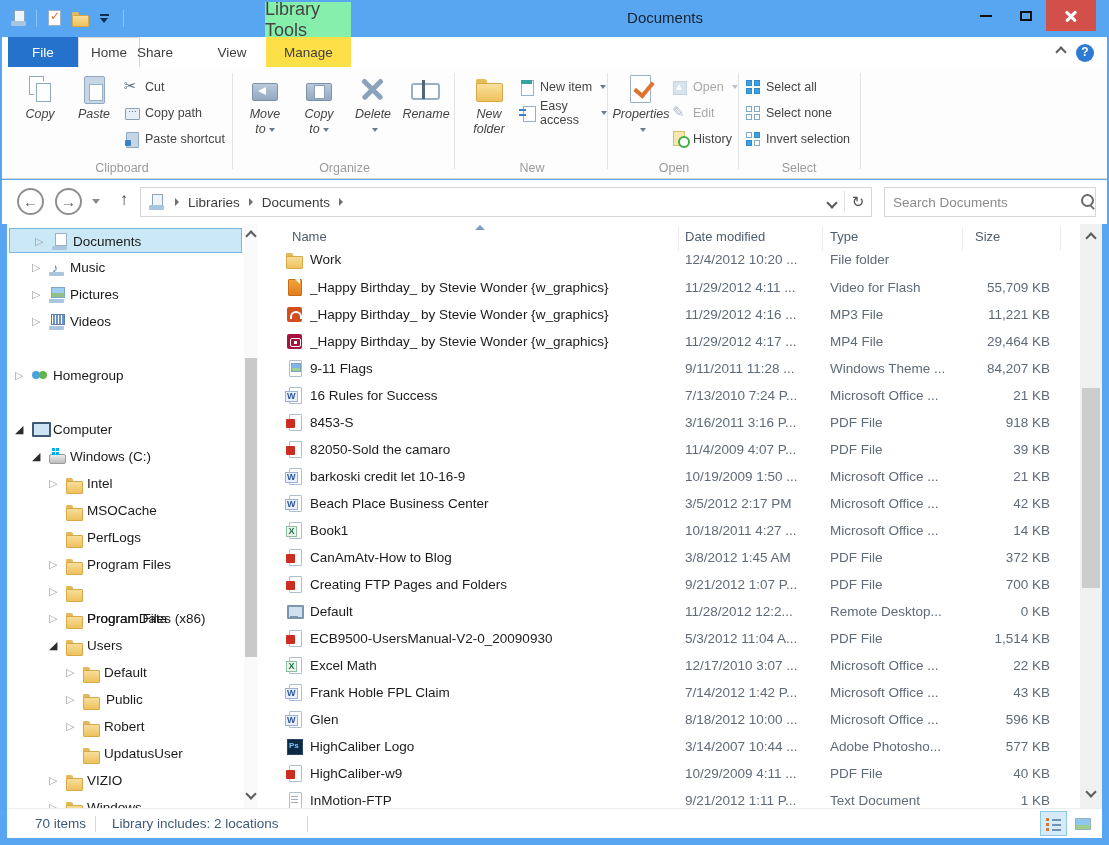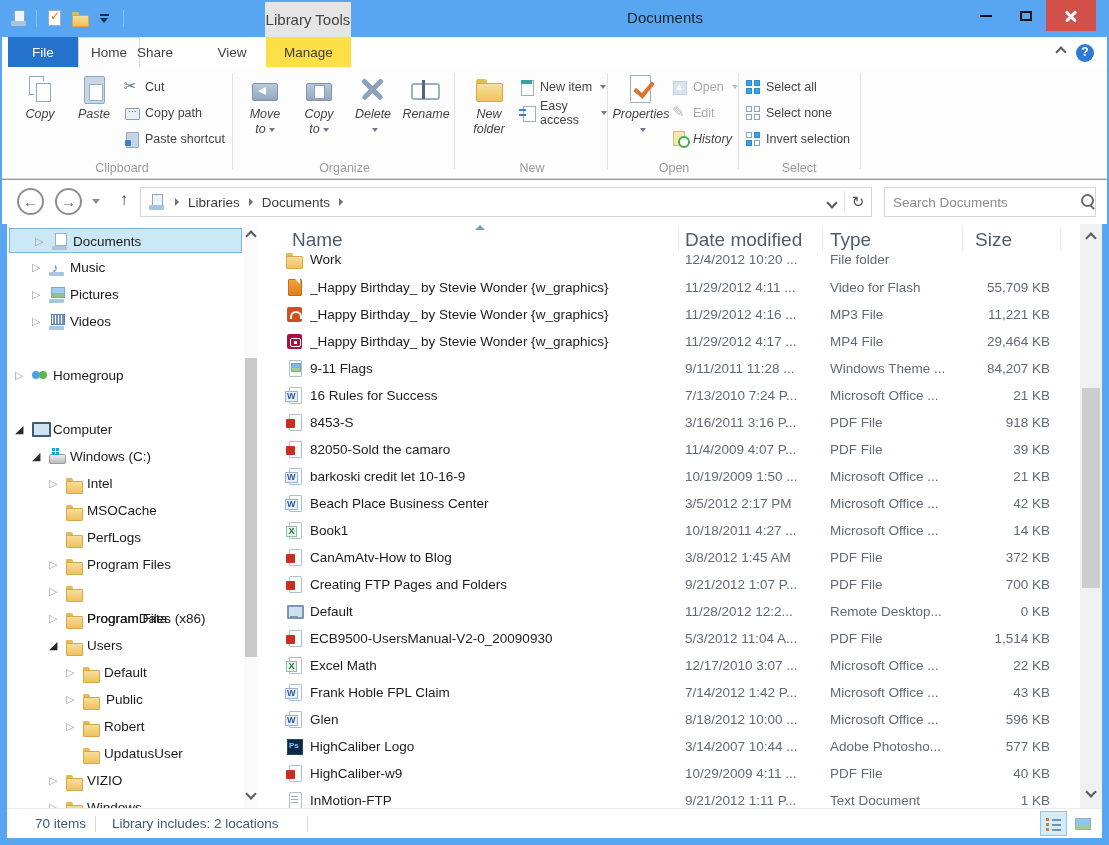--- a/index.html
+++ b/index.html
@@ -12,22 +12,22 @@
   .tabrow-bg { position:absolute; left:2px; top:37px; width:1105px; height:30px; background:#fff; }
   .ribbon    { position:absolute; left:2px; top:67px; width:1105px; height:112px; background:#fdfdfe; border-bottom:1px solid #d9d9d9; }
   .addr      { position:absolute; left:2px; top:180px; width:1105px; height:44px; background:#fff; }
   .mainbg    { position:absolute; left:7px; top:224px; width:1095px; height:614px; background:#fff; }
 
   
   .titlebar { position:absolute; left:0; top:0; width:1109px; height:37px; }
   .qat { position:absolute; left:10px; top:7px; height:22px; display:flex; align-items:center; gap:8px; }
   .qat-sep { width:1px; height:17px; background:#8ec4f5; }
   .title { position:absolute; left:420px; top:9px; width:490px; text-align:center; font-size:15px; color:#18212b; }
-  .libtools { position:absolute; left:265px; top:2px; width:86px; height:35px; background:#e5e5e5;
-              display:flex; align-items:center; justify-content:center; font-size:15px; color:#444; }
+  .libtools { position:absolute; left:265px; top:2px; width:86px; height:35px; background:#86efac;
+              display:flex; align-items:center; justify-content:center; font-size:18px; color:#444; }
   .winbtn { position:absolute; top:0; height:31px; display:flex; align-items:center; justify-content:center; }
   .btn-min { left:966px; width:40px; } .btn-max { left:1006px; width:40px; }
   .btn-close { left:1046px; width:50px; background:#d25049; }
   .glyph-min { width:12px; height:2px; background:#101010; }
   .glyph-max { width:12px; height:10px; border:2px solid #101010; }
   .glyph-close { position:relative; width:14px; height:14px; }
   .glyph-close::before,.glyph-close::after { content:""; position:absolute; left:0; top:6px; width:14px; height:2.5px; background:#fff; border-radius:1px; }
   .glyph-close::before { transform:rotate(45deg); } .glyph-close::after { transform:rotate(-45deg); }
 
   
@@ -120,21 +120,21 @@
   .tree-arrow.collapsed::before { content:"\25B7"; color:#9a9a9a; }
   .tree-arrow.expanded::before { content:"\25E2"; color:#2b2b2b; }
   .tic { position:absolute; top:4px; width:18px; height:17px; }
   .tree-label { position:absolute; top:0; white-space:nowrap; color:#1a1a1a; }
   .treebar { position:absolute; left:244px; top:224px; width:14px; height:584px; background:#fafafa; }
   .treebar .thumb { position:absolute; left:1px; top:134px; width:12px; height:299px; background:#c9c9c9; }
   .treebar .arr { position:absolute; left:3px; }
 
   
   #list { position:absolute; left:260px; top:224px; width:820px; height:584px; overflow:hidden; background:#fff; }
-  .lhead { position:absolute; left:0; top:0; width:100%; height:29px; font-size:19px; color:#4e5d6d; }
+  .lhead { position:absolute; left:0; top:0; width:100%; height:29px; font-size:13px; color:#4e5d6d; }
   .lh { position:absolute; top:5px; }
   .lh-name { left:32px; } .lh-date { left:425px; } .lh-type { left:570px; } .lh-size { left:715px; }
   .hsep { position:absolute; top:3px; width:1px; height:24px; background:#ececec; }
   .sortmark { position:absolute; left:215px; top:1px; width:0; height:0; border-left:5px solid transparent; border-right:5px solid transparent; border-bottom:5px solid #7b9cc0; }
   #rows { position:absolute; left:0; top:29px; width:100%; height:555px; overflow:hidden; }
   .file-row { position:absolute; left:0; width:820px; height:27px; line-height:27px; }
   .fic { position:absolute; left:25px; top:4px; width:18px; height:18px; }
   .fr-name { position:absolute; left:50px; width:372px; color:#1c1c1c; white-space:nowrap; overflow:hidden; text-overflow:ellipsis; }
   .fr-date { position:absolute; left:425px; width:142px; color:#5f6b78; white-space:nowrap; }
   .fr-type { position:absolute; left:570px; width:138px; color:#5f6b78; white-space:nowrap; }
@@ -323,21 +323,21 @@
       </div>
       <div class="rbtn-sm dis" style="left:62px;top:8px;">
         <span class="ris ris-open-icon"></span>
         <span>Open</span>
         <span class="caret" style="border-top-color:#b7c2cc;"></span>
       </div>
       <div class="rbtn-sm dis" style="left:62px;top:34px;">
         <span class="ris ris-edit-icon"></span>
         <span>Edit</span>
       </div>
-      <div class="rbtn-sm" style="left:62px;top:60px;font-style:italic;">
+      <div class="rbtn-sm" style="left:62px;top:60px;">
         <span class="ris ris-history-icon"></span>
         <span>History</span>
       </div>
       <div class="rg-label">Open</div>
     </div>
     <div class="rsep" style="left:736px;"></div>
 
     <div class="rgroup" style="left:739px;width:116px;">
       <div class="rbtn-sm" style="left:4px;top:8px;">
         <span class="ris grid4">

